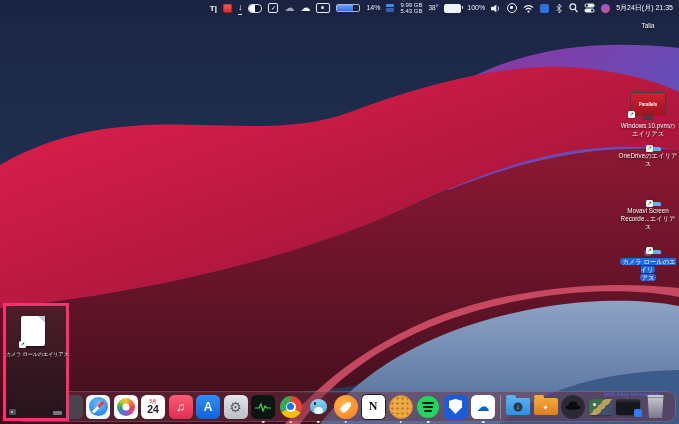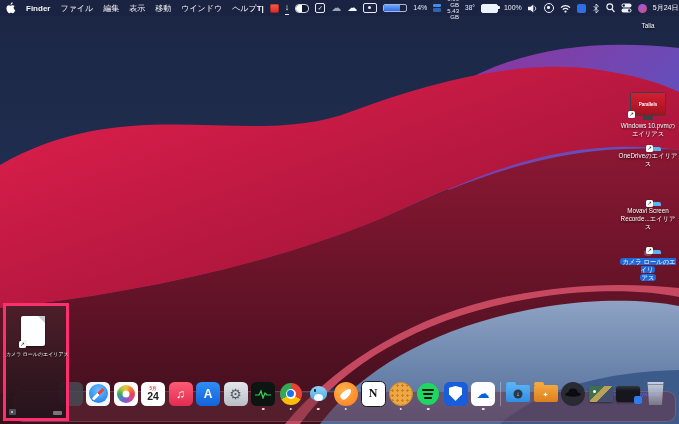--- a/index.html
+++ b/index.html
@@ -61,21 +61,21 @@
   .ann-doc::before{content:"";position:absolute;right:0;top:0;border-style:solid;border-width:0 7px 7px 0;
     border-color:transparent #c9ccd3 transparent transparent;}
   .ann-label{position:absolute;left:0;right:0;top:45px;text-align:center;color:#fff;font-size:5px;
     text-shadow:0 1px 1px #000;white-space:nowrap;}
   .mini-ic-l{position:absolute;left:3px;bottom:3px;width:7px;height:6px;background:#4a4f58;border-radius:1px;}
   .mini-ic-l::after{content:"";position:absolute;left:2px;top:2px;width:2px;height:2px;background:#cfd3da;border-radius:50%;}
   .mini-ic-r{position:absolute;right:4px;bottom:3px;width:9px;height:4px;background:rgba(190,195,205,.55);border-radius:1px;}
   
   .dockbg{position:absolute;left:14px;right:3px;bottom:2px;height:31px;z-index:5;
     background:rgba(112,48,62,.48);border:1px solid rgba(255,255,255,.14);border-radius:9px;box-sizing:border-box;}
-  .dockrow{position:absolute;left:58px;bottom:18px;z-index:7;display:flex;align-items:center;gap:2.5px;margin-top:33px;}
+  .dockrow{position:absolute;left:58px;bottom:5px;z-index:7;display:flex;align-items:center;gap:2.5px;margin-top:33px;}
   .dk{width:25px;height:25px;position:relative;display:flex;align-items:center;justify-content:center;flex:0 0 auto;}
   .dk .base{width:24px;height:24px;border-radius:5.5px;display:flex;align-items:center;justify-content:center;overflow:hidden;}
   .dot{position:absolute;bottom:-4px;left:50%;transform:translateX(-50%);width:2.5px;height:2.5px;border-radius:50%;background:rgba(255,255,255,.85);}
   .divider{width:1px;height:24px;background:rgba(255,255,255,.3);margin:0 2px;flex:0 0 auto;}
   
   .lp{background:rgba(70,74,84,.85);display:grid!important;grid-template-columns:repeat(3,4px);grid-template-rows:repeat(3,4px);gap:2px;place-content:center;}
   .lp i{border-radius:1px;}
   .safari{background:#f4f7fa;}
   .safari .comp{width:19px;height:19px;border-radius:50%;background:radial-gradient(circle at 50% 35%,#6cc1ff,#1473e6);position:relative;}
   .safari .comp i{position:absolute;left:50%;top:50%;width:2.5px;height:15px;transform:translate(-50%,-50%) rotate(45deg);
@@ -166,34 +166,20 @@
   <path d="M400,130 C470,60 560,35 679,48 L679,290 C590,275 520,240 470,205 C430,175 390,160 400,130 Z" fill="url(#gPurple)"></path>
   <path d="M0,165 C130,90 250,150 350,112 C430,82 520,58 600,70 C640,76 665,85 679,92 L679,150 C560,135 480,175 390,215 C280,263 130,295 0,308 Z" fill="url(#gRed)"></path>
   <path d="M0,308 C130,295 280,263 390,215 C470,180 560,140 679,150 L679,360 C560,355 460,370 360,385 C240,402 100,405 0,398 Z" fill="url(#gMaroon)"></path>
   <rect y="393" width="679" height="31" fill="#3c0f1c"></rect>
   <path d="M300,424 C350,355 440,312 540,297 C600,288 650,291 679,297 L679,288 C620,282 560,284 490,300 C400,322 330,370 285,424 Z" fill="#d8546b" opacity="0.85"></path>
   <path d="M320,424 C370,360 450,322 550,306 C600,298 650,300 679,306 L679,424 Z" fill="url(#gSteel)"></path>
   <path d="M500,424 C540,390 600,372 679,370 L679,424 Z" fill="#3d5b8a"></path>
 </svg>
 
 <div class="menubar">
-  <div class="mb-left">
-    <span class="sic">
-        <svg width="10" height="12" viewBox="0 0 11 13">
-          <path fill="#fff" d="M8.2 6.9c0-1.5 1.2-2.2 1.3-2.3-.7-1-1.8-1.2-2.2-1.2-.9-.1-1.8.6-2.3.6-.5 0-1.2-.6-2-.6C1.9 3.4.5 4.6.5 6.9c0 1.4.5 2.8 1.2 3.8.6.8 1.1 1.5 1.9 1.5.8 0 1-.5 2-.5s1.2.5 2 .5 1.3-.8 1.8-1.6c.6-.9.8-1.8.8-1.8s-1.6-.6-1.6-2zM6.7 2.1c.4-.5.7-1.2.6-1.9-.6 0-1.3.4-1.7.9-.4.4-.7 1.1-.6 1.8.7.1 1.3-.3 1.7-.8z"></path>
-        </svg>
-      </span>
-    <span class="menu app">Finder</span>
-    <span class="menu">ファイル</span>
-    <span class="menu">編集</span>
-    <span class="menu">表示</span>
-    <span class="menu">移動</span>
-    <span class="menu">ウインドウ</span>
-    <span class="menu">ヘルプ</span>
-  </div>
   <div class="mb-right">
     <span class="sic" style="font-size:8px;font-weight:bold;">T|</span>
     <span class="sic">
         <i class="sq-red"></i>
       </span>
     <span class="sic" style="font-size:9px;border-bottom:1px solid #eef2fa;line-height:9px;">↓</span>
     <span class="sic">
         <span class="toggle-pill">
           <i></i>
         </span>

